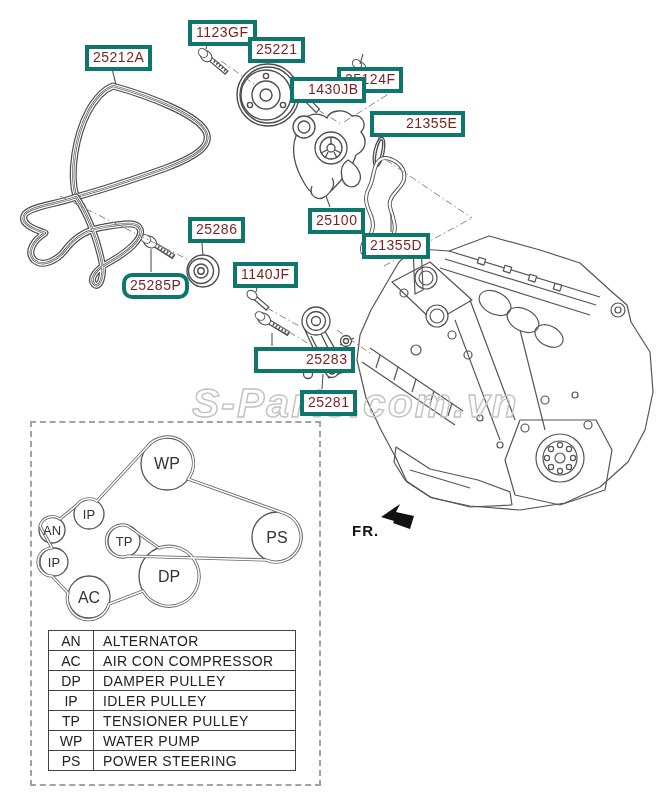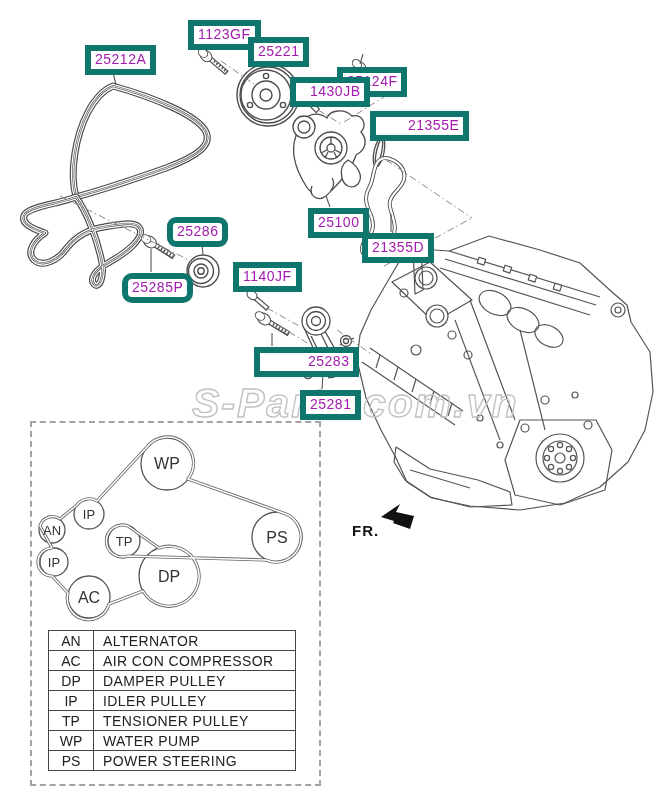--- a/index.html
+++ b/index.html
@@ -1,19 +1,19 @@
 <!DOCTYPE html>
 <html><head>
 <meta charset="utf-8">
 <style>
   html,body{margin:0;padding:0;background:#fff;}
   #stage{position:relative;width:666px;height:798px;background:#ffffff;overflow:hidden;
          font-family:"Liberation Sans",sans-serif;}
   #lineart{position:absolute;left:0;top:0;}
-  .plabel{position:absolute;border:6px solid #0f766e;background:#fff;color:#a21caf;
+  .plabel{position:absolute;border:4px solid #0f766e;background:#fff;color:#7f1d1d;
           font:14px/1.05 "Liberation Sans",sans-serif;padding:1px 4px 2px 4px;
           letter-spacing:.5px;white-space:nowrap;z-index:30;}
   #inset-box{position:absolute;left:30px;top:421px;width:287px;height:361px;
              border:2px dashed #a3a3a3;z-index:5;}
   #legend{position:absolute;left:48px;top:630px;border-collapse:collapse;z-index:20;
           font:14px/1 "Liberation Sans",sans-serif;color:#222;}
   #legend td{border:1px solid #444;height:19px;padding:0 6px;background:#fff;}
   #legend td.abbr{width:32px;text-align:center;}
   #legend td.name{width:186px;text-align:left;padding-left:9px;letter-spacing:.4px;}
   #fr-label{position:absolute;left:352px;top:522px;font-size:15px;font-weight:600;
@@ -261,21 +261,21 @@
   <div id="inset-box"></div>
 
   <div class="plabel" style="left:85px;top:45px;">25212A</div>
   <div class="plabel" style="left:188px;top:20px;">1123GF</div>
   <div class="plabel" style="left:248px;top:37px;text-align:center;">25221</div>
   <div class="plabel" style="left:337px;top:39px;margin-top:28px;">25124F</div>
   <div class="plabel" style="left:290px;top:77px;padding-left:14px;">1430JB</div>
   <div class="plabel" style="left:370px;top:111px;padding-left:32px;">21355E</div>
   <div class="plabel" style="left:308px;top:208px;">25100</div>
   <div class="plabel" style="left:362px;top:233px;">21355D</div>
-  <div class="plabel" style="left:167px;top:217px;border-radius:9px;">25286</div>
+  <div class="plabel" style="left:188px;top:217px;">25286</div>
   <div class="plabel" style="left:122px;top:273px;border-radius:10px;">25285P</div>
   <div class="plabel" style="left:233px;top:262px;">1140JF</div>
   <div class="plabel" style="left:254px;top:347px;padding-left:48px;">25283</div>
   <div class="plabel" style="left:300px;top:390px;">25281</div>
 
   <div id="fr-label">FR.</div>
 
   <table id="legend">
     <tbody>
       <tr>

